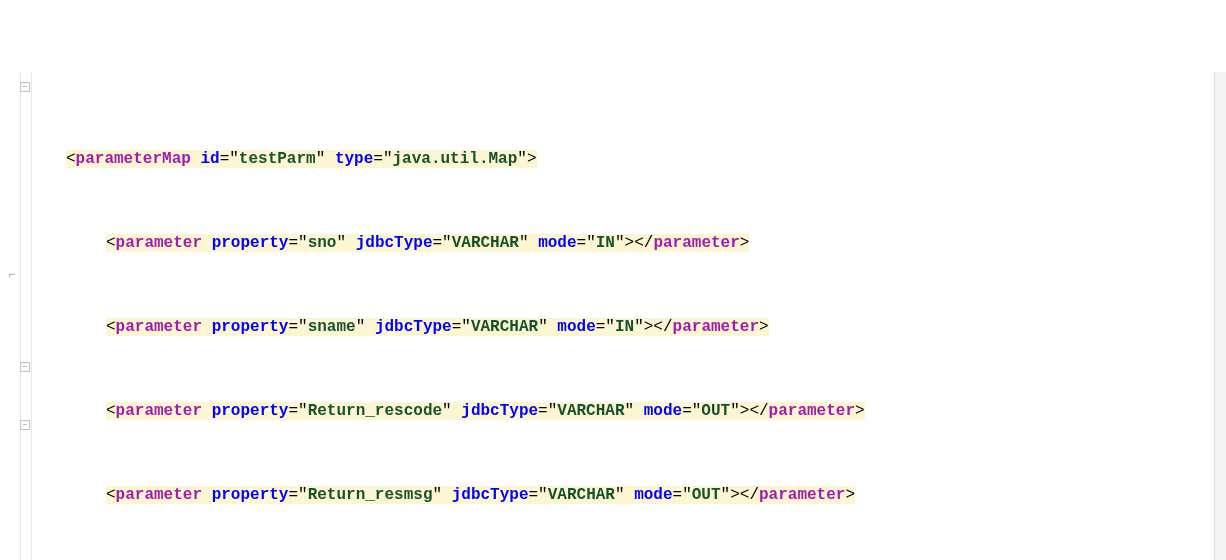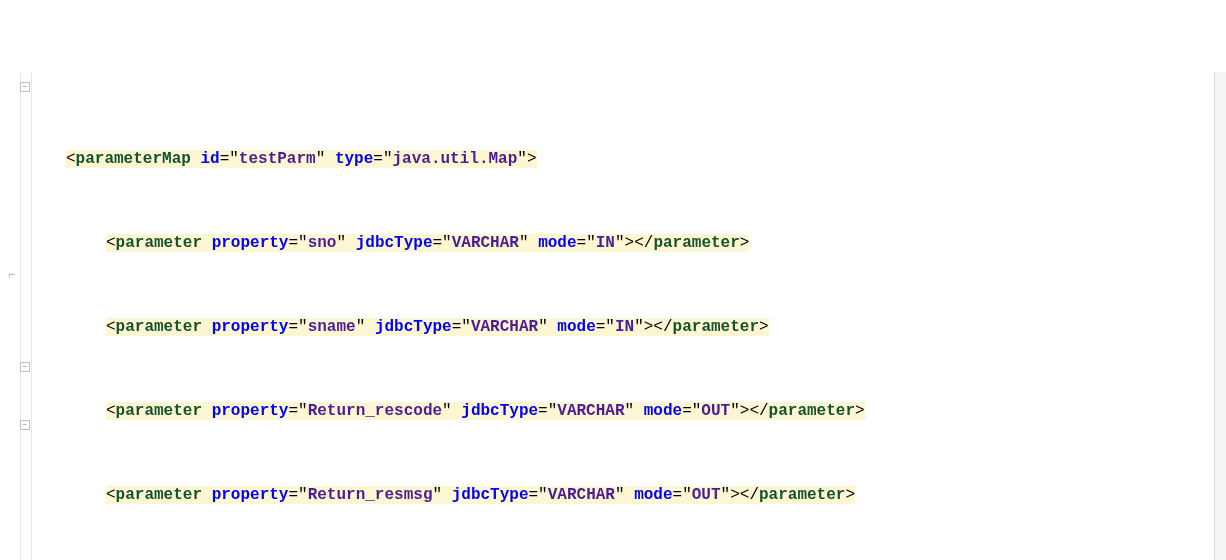--- a/index.html
+++ b/index.html
@@ -58,23 +58,23 @@
     padding-left: 4px;
     position: relative;
   }
   .line {
     height: 30px;
     line-height: 30px;
   }
   .ind1 { padding-left: 30px; }
   .ind2 { padding-left: 70px; }
   .hl { background: #fdf6d2; display: inline; }
-  .tag { color: #14532d; font-weight: bold; }
+  .tag { color: #a21caf; font-weight: bold; }
   .attr { color: #0000ff; font-weight: bold; text-align: center; }
-  .val  { color: #4c1d95; font-weight: bold; }
+  .val  { color: #14532d; font-weight: bold; }
   .punct { color: #000; }
   .right-border {
     position: absolute;
     right: 0;
     top: 0;
     width: 12px;
     height: 100%;
     background: #f5f5f5;
     border-left: 1px solid #dcdcdc;
   }

